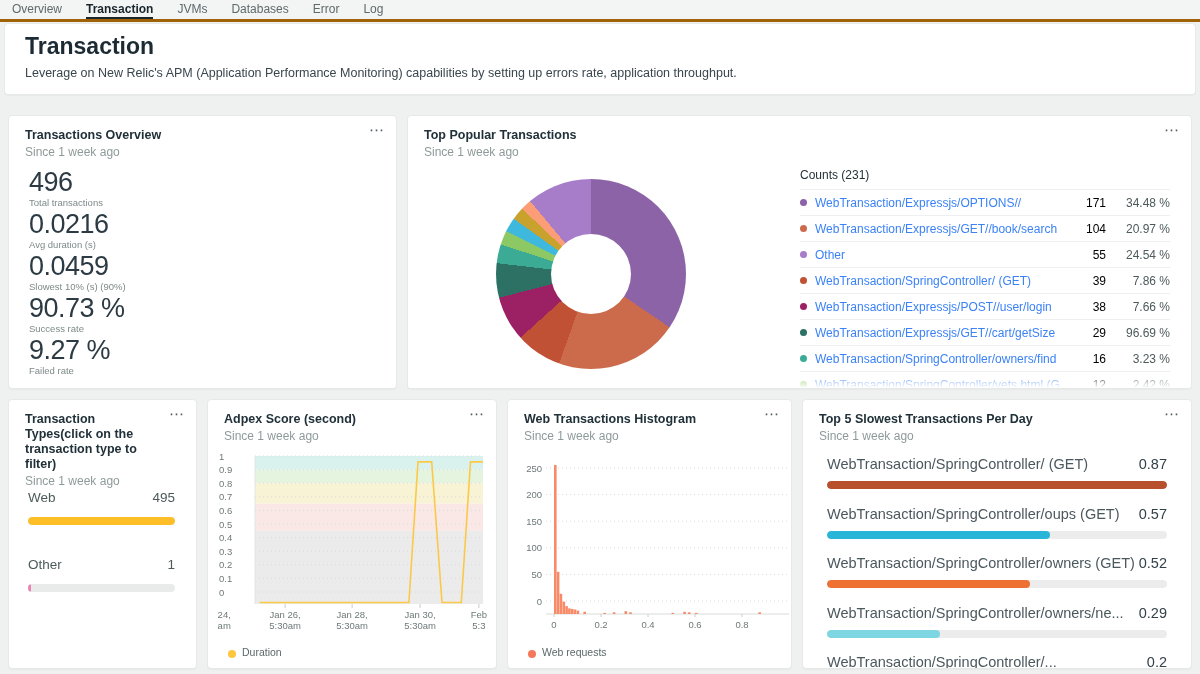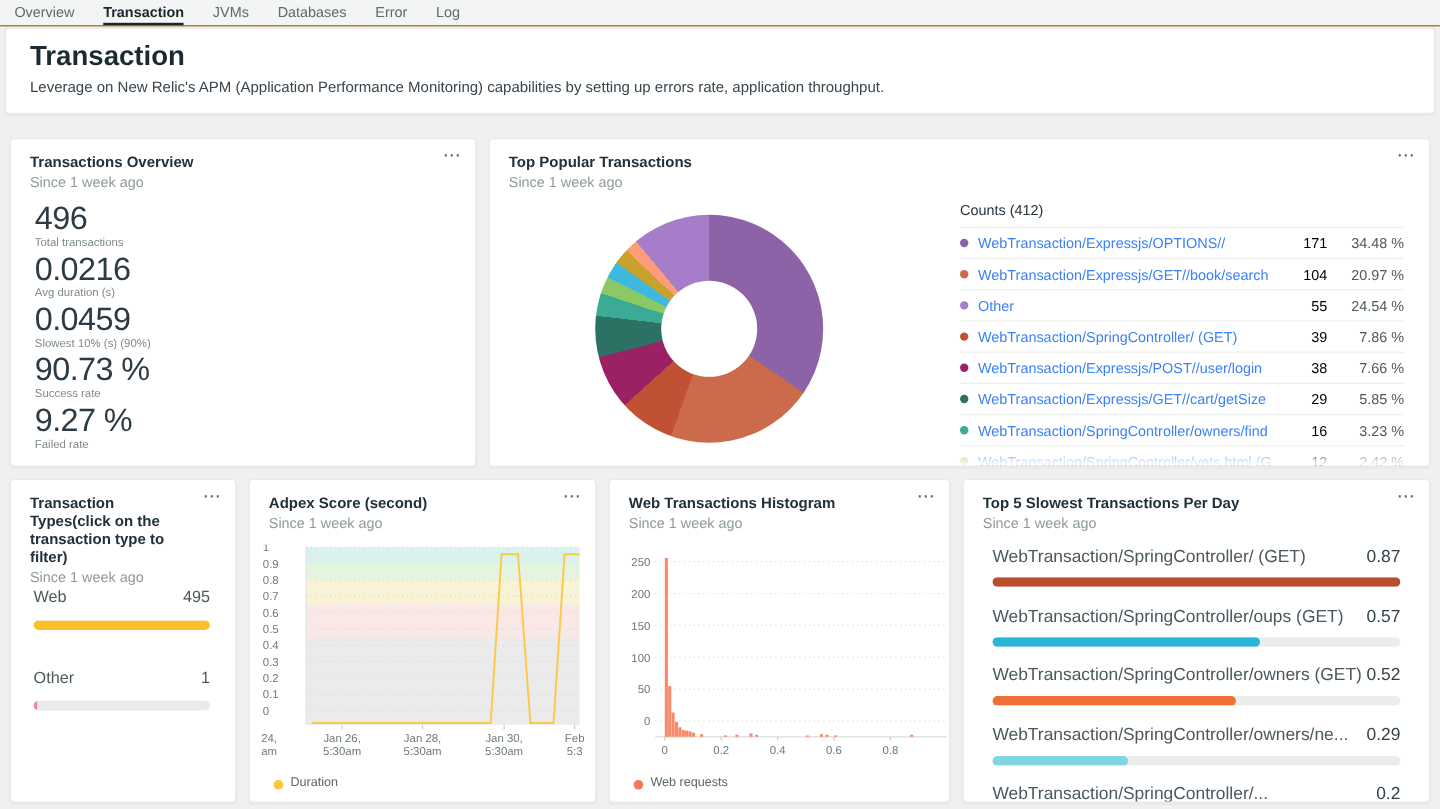--- a/index.html
+++ b/index.html
@@ -1,20 +1,20 @@
 <!DOCTYPE html>
 <html><head>
 <meta charset="utf-8">
 <style>
   html,body{margin:0;padding:0}
   body{width:1200px;height:674px;position:relative;background:#eff1f1;
        font-family:"Liberation Sans",sans-serif;overflow:hidden;color:#21313a}
   
   .tabbar{position:absolute;left:0;top:0;width:100%;height:22px;background:#f3f4f4;
-          border-bottom:1px solid #a16207;display:flex;align-items:stretch;
+          border-bottom:3px solid #a16207;display:flex;align-items:stretch;
           padding-left:12px;gap:24px;box-sizing:border-box;z-index:2}
   .tab{font-size:12px;color:#5f6a6a;display:flex;align-items:center;cursor:pointer;
        border-bottom:2px solid transparent;box-sizing:border-box;padding-top:1px}
   .tab.active{color:#1a262c;font-weight:700;border-bottom-color:#1a262c}
   
   .panel{position:absolute;background:#fff;border:1px solid #e7e9e9;border-radius:4px;
          box-sizing:border-box;box-shadow:0 1px 1px rgba(0,0,0,.03);overflow:hidden}
   .panel-head{padding:12px 16px 0 16px}
   .panel-title{font-size:12.5px;font-weight:700;color:#21313a;line-height:15px}
   .panel-sub{font-size:12px;color:#8e9a99;margin-top:2px}
@@ -120,21 +120,21 @@
 <div class="panel" id="p-popular">
   <div class="panel-head">
     <div class="panel-title">Top Popular Transactions</div>
     <div class="panel-sub">Since 1 week ago</div>
   </div>
   <div class="menu-dots">⋯</div>
   <div class="donut" style="background: conic-gradient(rgb(141, 99, 167) 0%, rgb(141, 99, 167) 34.48%, rgb(203, 107, 75) 34.48%, rgb(203, 107, 75) 55.45%, rgb(192, 81, 53) 55.45%, rgb(192, 81, 53) 63.31%, rgb(156, 32, 100) 63.31%, rgb(156, 32, 100) 70.97%, rgb(44, 113, 100) 70.97%, rgb(44, 113, 100) 76.82%, rgb(59, 171, 150) 76.82%, rgb(59, 171, 150) 80.05%, rgb(140, 200, 99) 80.05%, rgb(140, 200, 99) 82.47%, rgb(62, 184, 220) 82.47%, rgb(62, 184, 220) 84.87%, rgb(201, 162, 46) 84.87%, rgb(201, 162, 46) 87.07%, rgb(251, 157, 119) 87.07%, rgb(251, 157, 119) 88.91%, rgb(167, 124, 201) 88.91%, rgb(167, 124, 201) 100%);">
     <div class="donut-hole"></div>
   </div>
   <div class="legend">
-    <div class="legend-title">Counts (412)</div>
+    <div class="legend-title">Counts (231)</div>
     <div>
         <div class="lrow">
           <span class="dot" style="background: rgb(141, 99, 167);"></span>
           <span class="lname">WebTransaction/Expressjs/OPTIONS//</span>
           <span class="lcount">171</span>
           <span class="lpct">34.48 %</span>
         </div>
         <div class="lrow">
           <span class="dot" style="background: rgb(203, 107, 75);"></span>
           <span class="lname">WebTransaction/Expressjs/GET//book/search</span>
@@ -156,21 +156,21 @@
         <div class="lrow">
           <span class="dot" style="background: rgb(156, 32, 100);"></span>
           <span class="lname">WebTransaction/Expressjs/POST//user/login</span>
           <span class="lcount">38</span>
           <span class="lpct">7.66 %</span>
         </div>
         <div class="lrow">
           <span class="dot" style="background: rgb(44, 113, 100);"></span>
           <span class="lname">WebTransaction/Expressjs/GET//cart/getSize</span>
           <span class="lcount">29</span>
-          <span class="lpct">5.85 %</span>
+          <span class="lpct">96.69 %</span>
         </div>
         <div class="lrow">
           <span class="dot" style="background: rgb(59, 171, 150);"></span>
           <span class="lname">WebTransaction/SpringController/owners/find (...</span>
           <span class="lcount">16</span>
           <span class="lpct">3.23 %</span>
         </div>
         <div class="lrow">
           <span class="dot" style="background: rgb(140, 200, 99);"></span>
           <span class="lname">WebTransaction/SpringController/vets.html (GET)</span>

